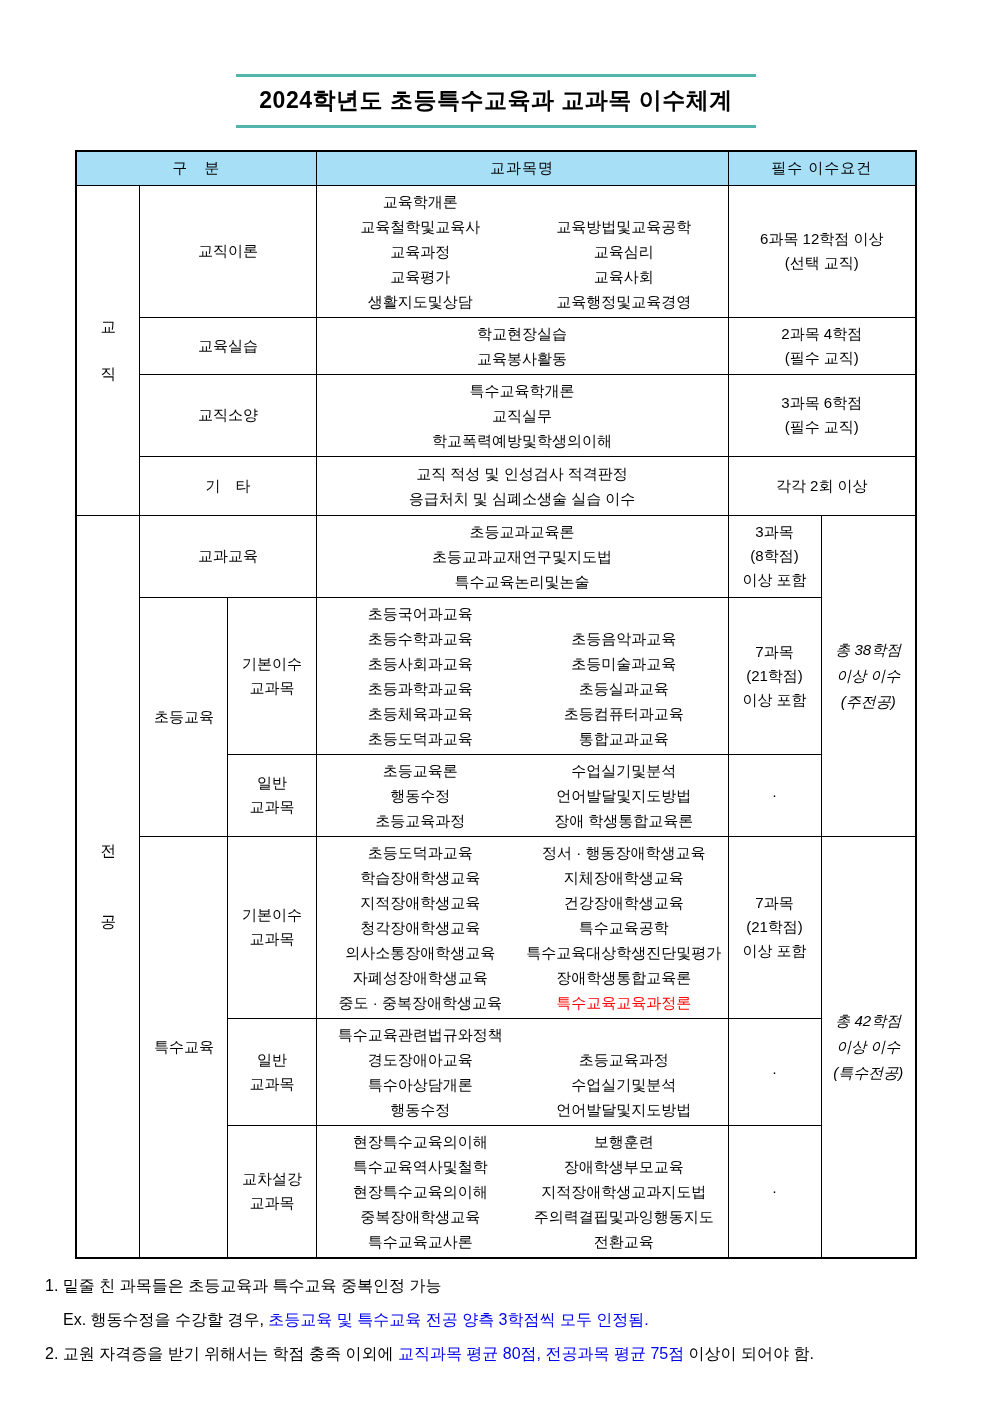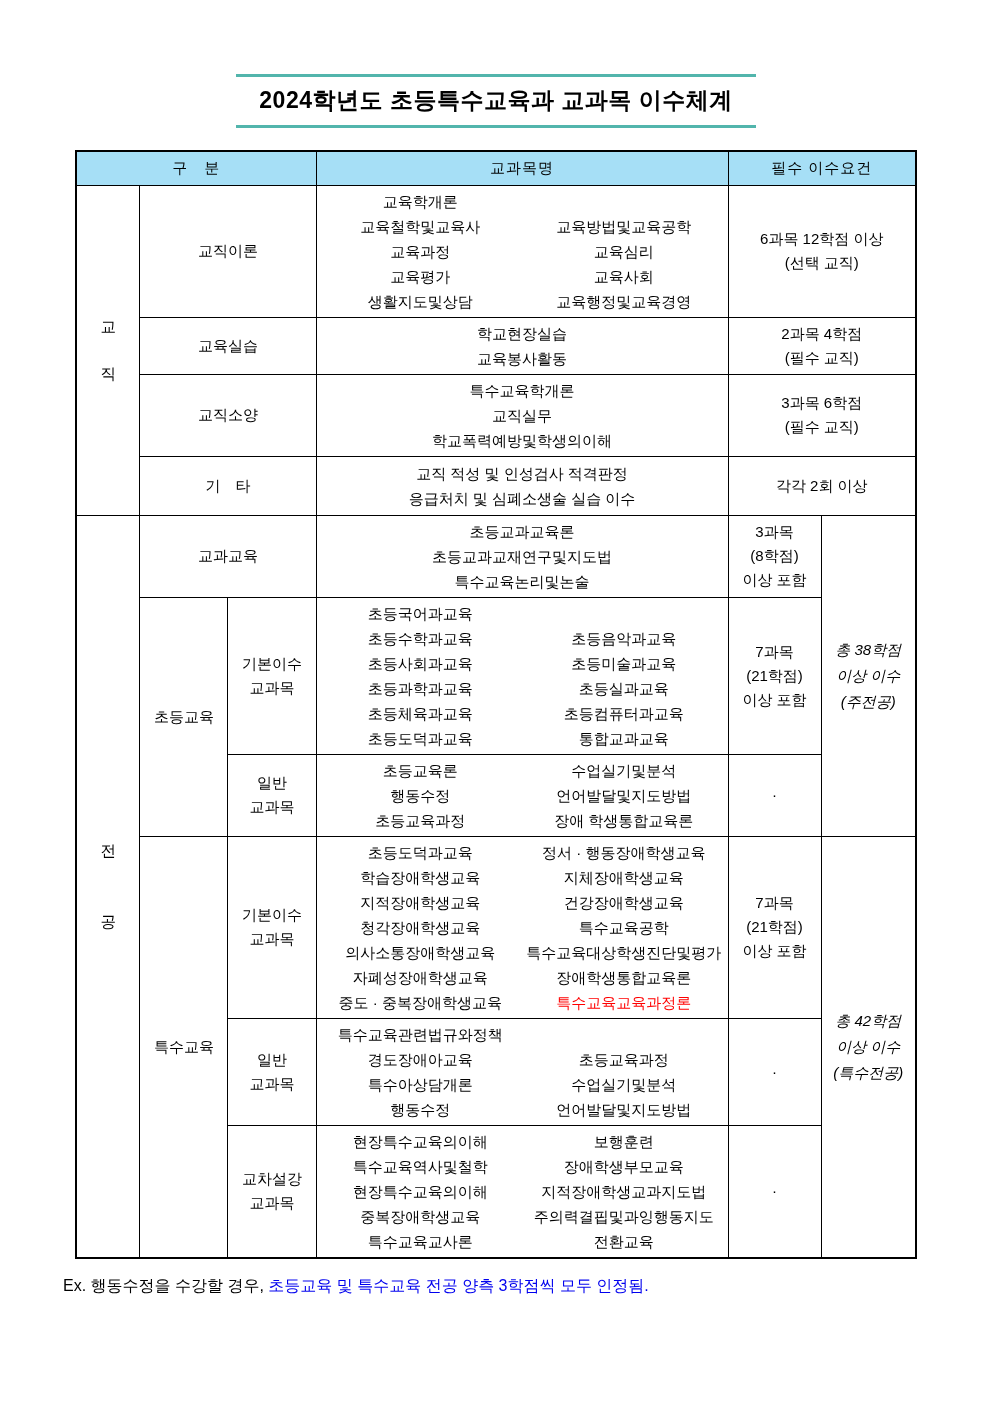--- a/index.html
+++ b/index.html
@@ -293,14 +293,16 @@
               <div class="course">전환교육</div>
             </div>
       </div>
     </td>
     <td class="req">·</td>
   </tr>
 </tbody>
   </table>
 
 <div class="notes">
+  <div class="note"><span class="seg-black">1. 밑줄 친 과목들은 초등교육과 특수교육 중복인정 가능</span></div>
   <div class="note indent"><span class="seg-black">Ex. 행동수정을 수강할 경우, </span><span class="seg-blue">초등교육 및 특수교육 전공 양측 3학점씩 모두 인정됨.</span></div>
+  <div class="note"><span class="seg-black">2. 교원 자격증을 받기 위해서는 학점 충족 이외에 </span><span class="seg-blue">교직과목 평균 80점, 전공과목 평균 75점</span><span class="seg-black"> 이상이 되어야 함.</span></div>
 </div>
 
 </body></html>

